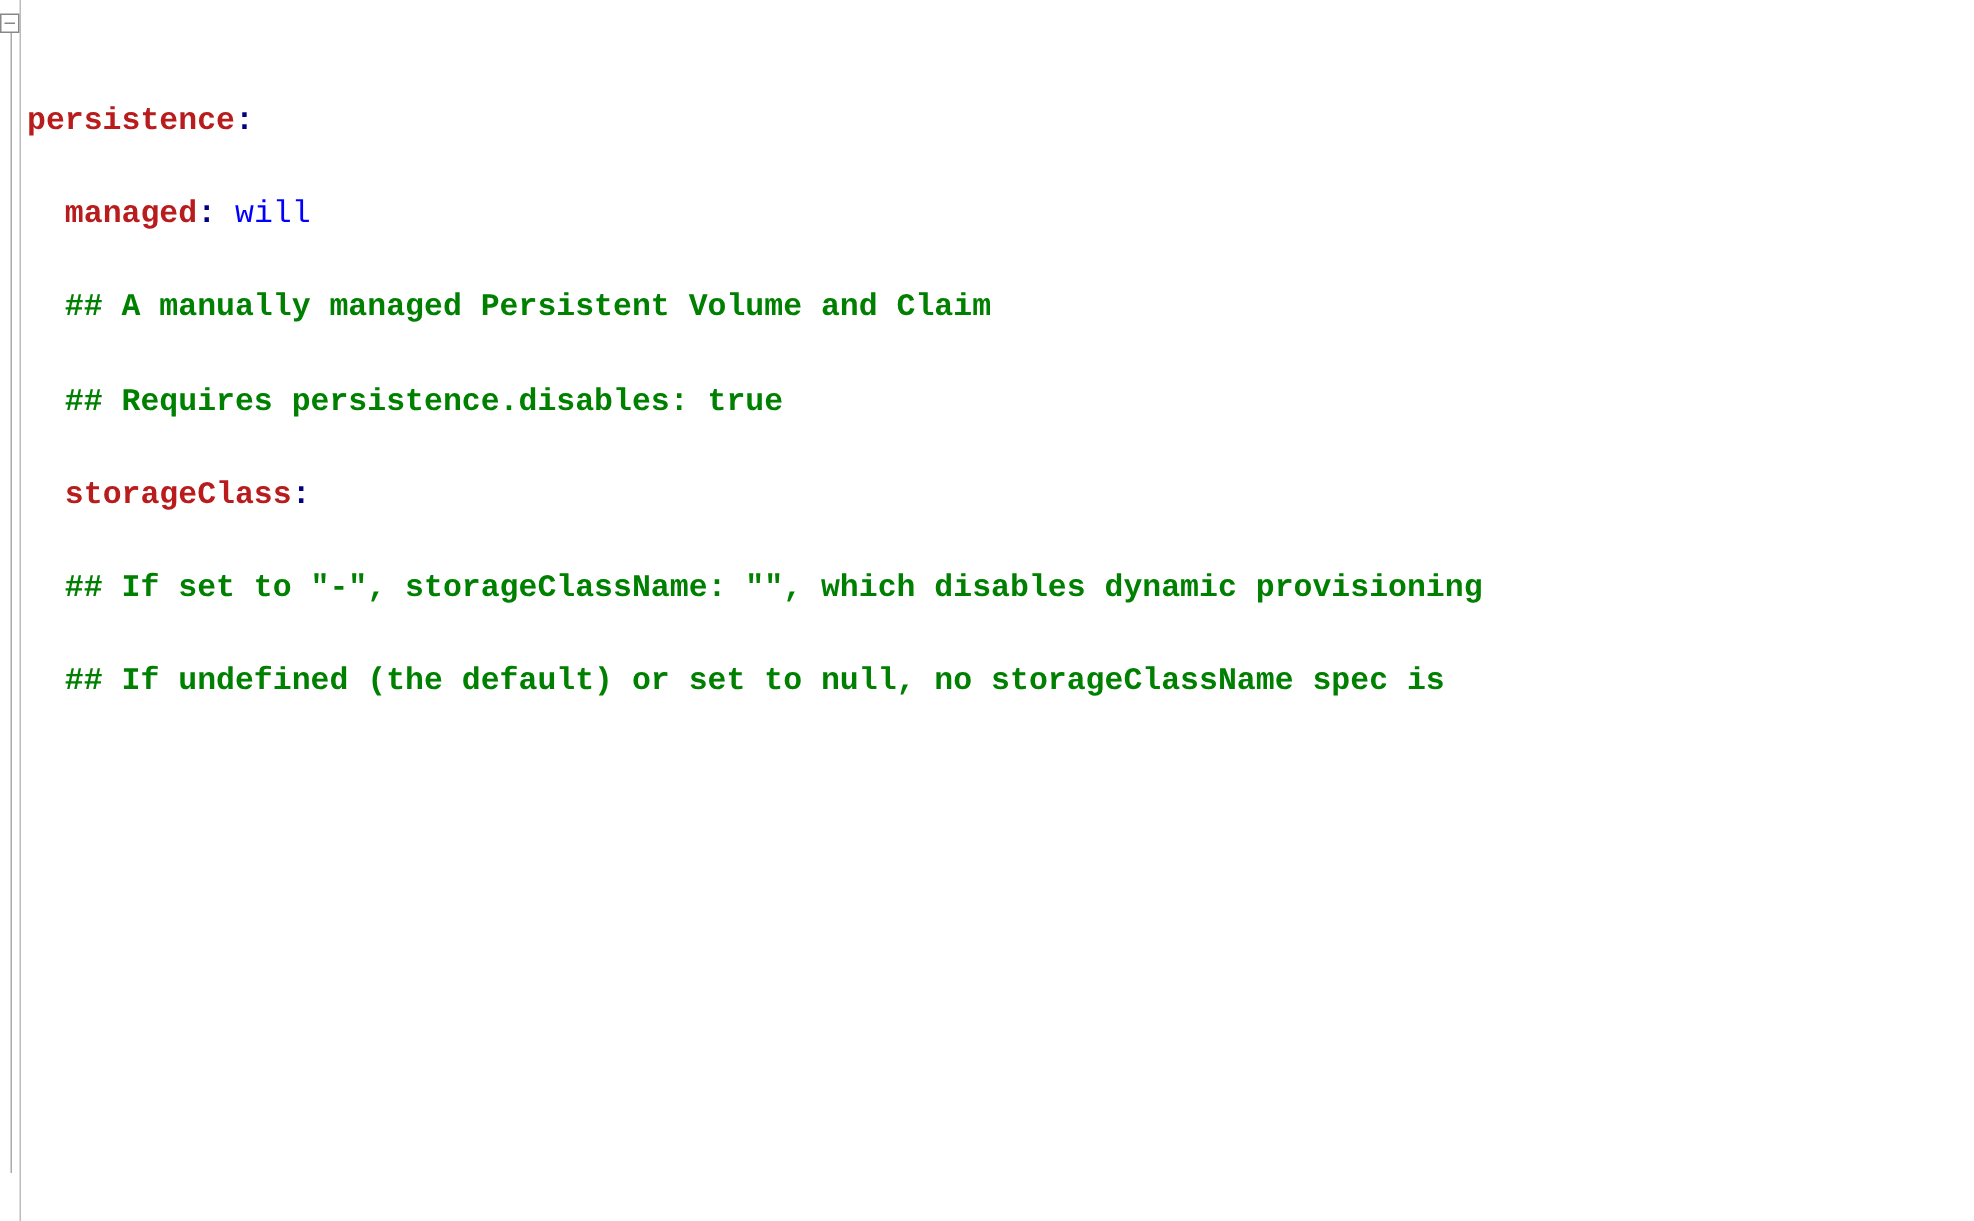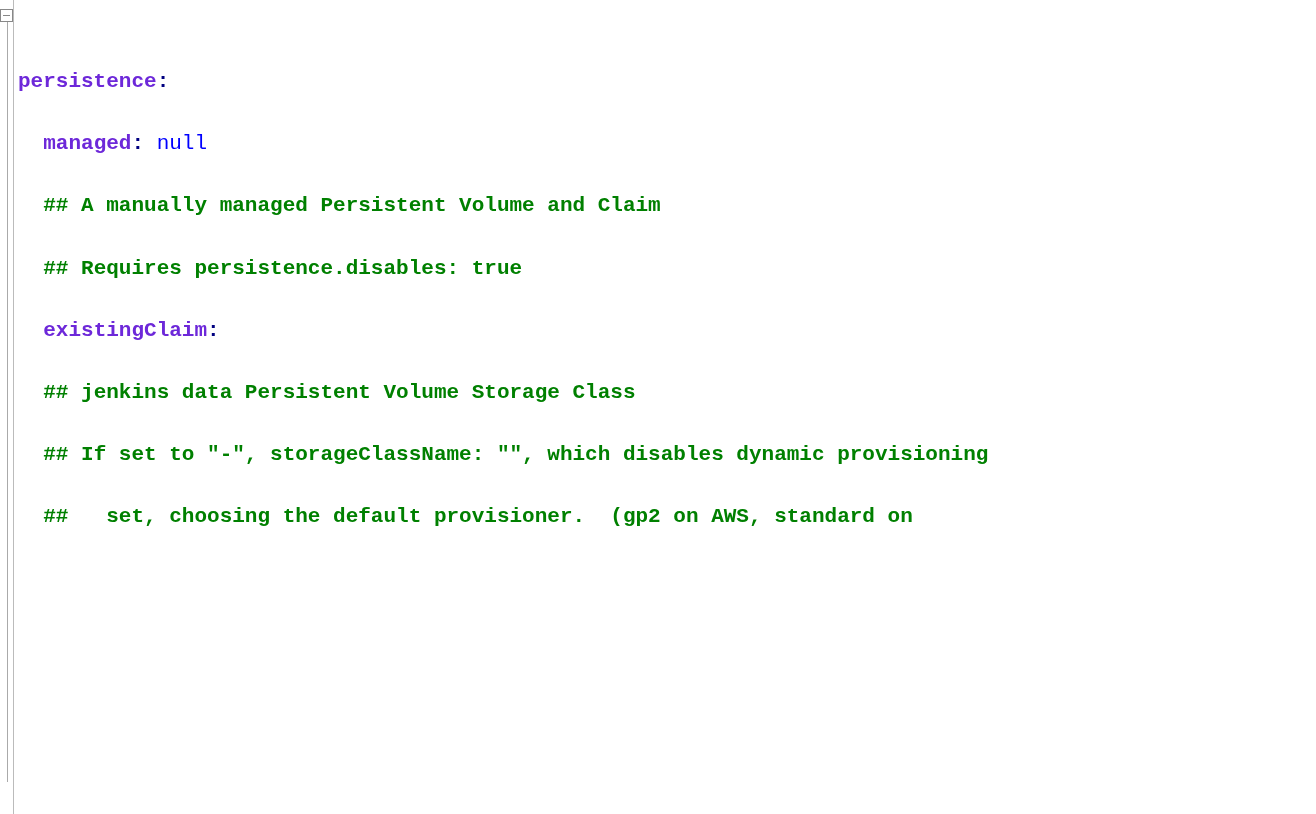--- a/index.html
+++ b/index.html
@@ -38,41 +38,40 @@
     width: 13px;
     height: 13px;
     border: 1px solid #888888;
     background: #ffffff;
     box-sizing: border-box;
     cursor: pointer;
   }
   .fold-toggle::before,
   .fold-toggle::after { content: ""; position: absolute; background: #888; }
   .fold-toggle::before { left: 2px; right: 2px; top: 5px; height: 1px; }
-  .key   { color: #6d28d9; font-weight: bold; }
+  .key   { color: #b91c1c; font-weight: bold; }
   .bool  { color: #0000ff; }
   .comment { color: #008000; font-weight: bold; }
   .punct { color: #000080; font-weight: bold; }
 </style>
 </head>
 <body>
 
 <div class="editor">
   <div class="fold-gutter">
     <div class="fold-toggle" style="top:9px;"></div>
     <div class="line" style="top:22px; height:760px;"></div>
   </div>
 <div><span class="key">persistence</span><span class="punct">:</span></div>
-<div>  <span class="key">managed</span><span class="punct">:</span> <span class="bool">null</span></div>
+<div>  <span class="key">managed</span><span class="punct">:</span> <span class="bool">will</span></div>
 <div>  <span class="comment">## A manually managed Persistent Volume and Claim</span></div>
 <div>  <span class="comment">## Requires persistence.disables: true</span></div>
-<div>  <span class="key">existingClaim</span><span class="punct">:</span></div>
-<div>  <span class="comment">## jenkins data Persistent Volume Storage Class</span></div>
+<div>  <span class="key">storageClass</span><span class="punct">:</span></div>
 <div>  <span class="comment">## If set to "-", storageClassName: "", which disables dynamic provisioning</span></div>
-<div>  <span class="comment">##   set, choosing the default provisioner.  (gp2 on AWS, standard on</span></div>
+<div>  <span class="comment">## If undefined (the default) or set to null, no storageClassName spec is</span></div>
 <div>  </div>
 
 
 
 
 
 
 
 
 

